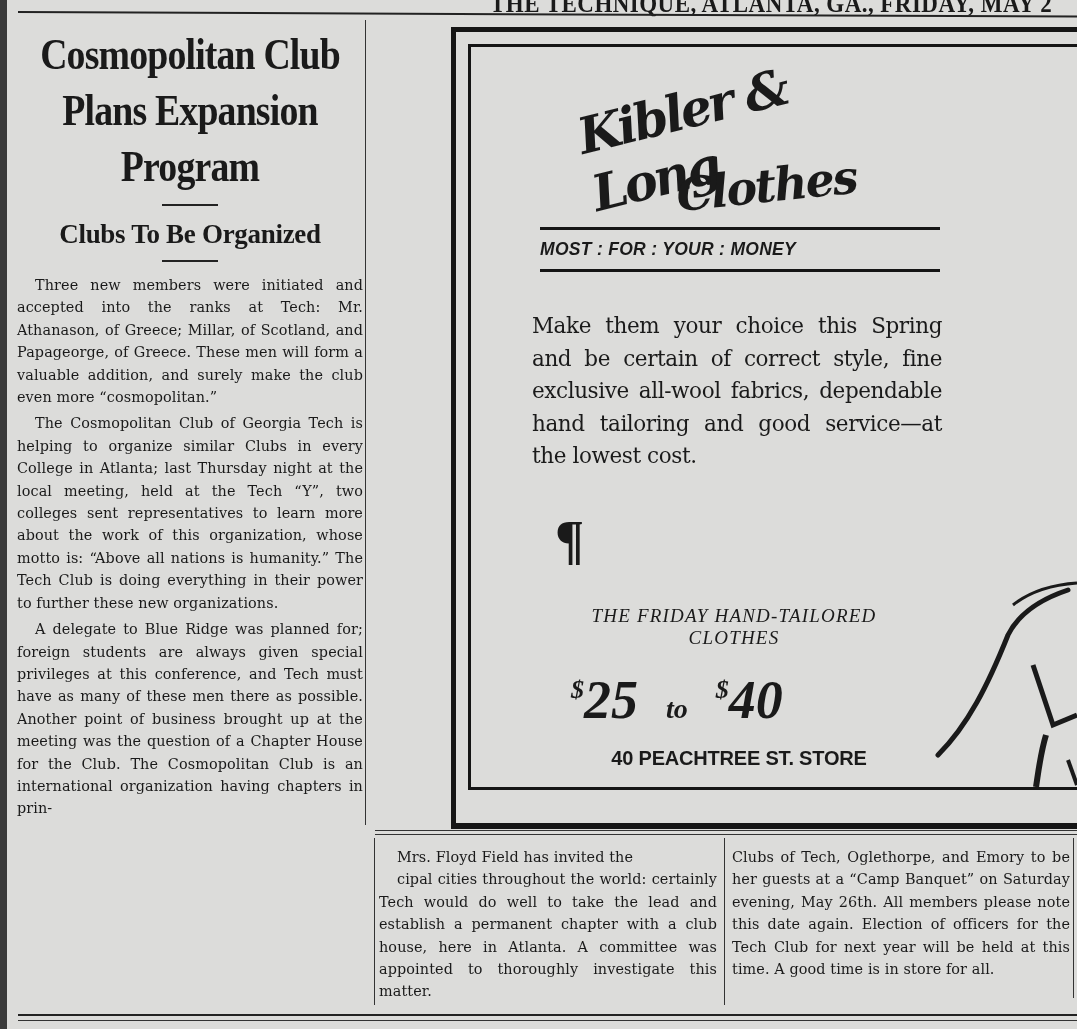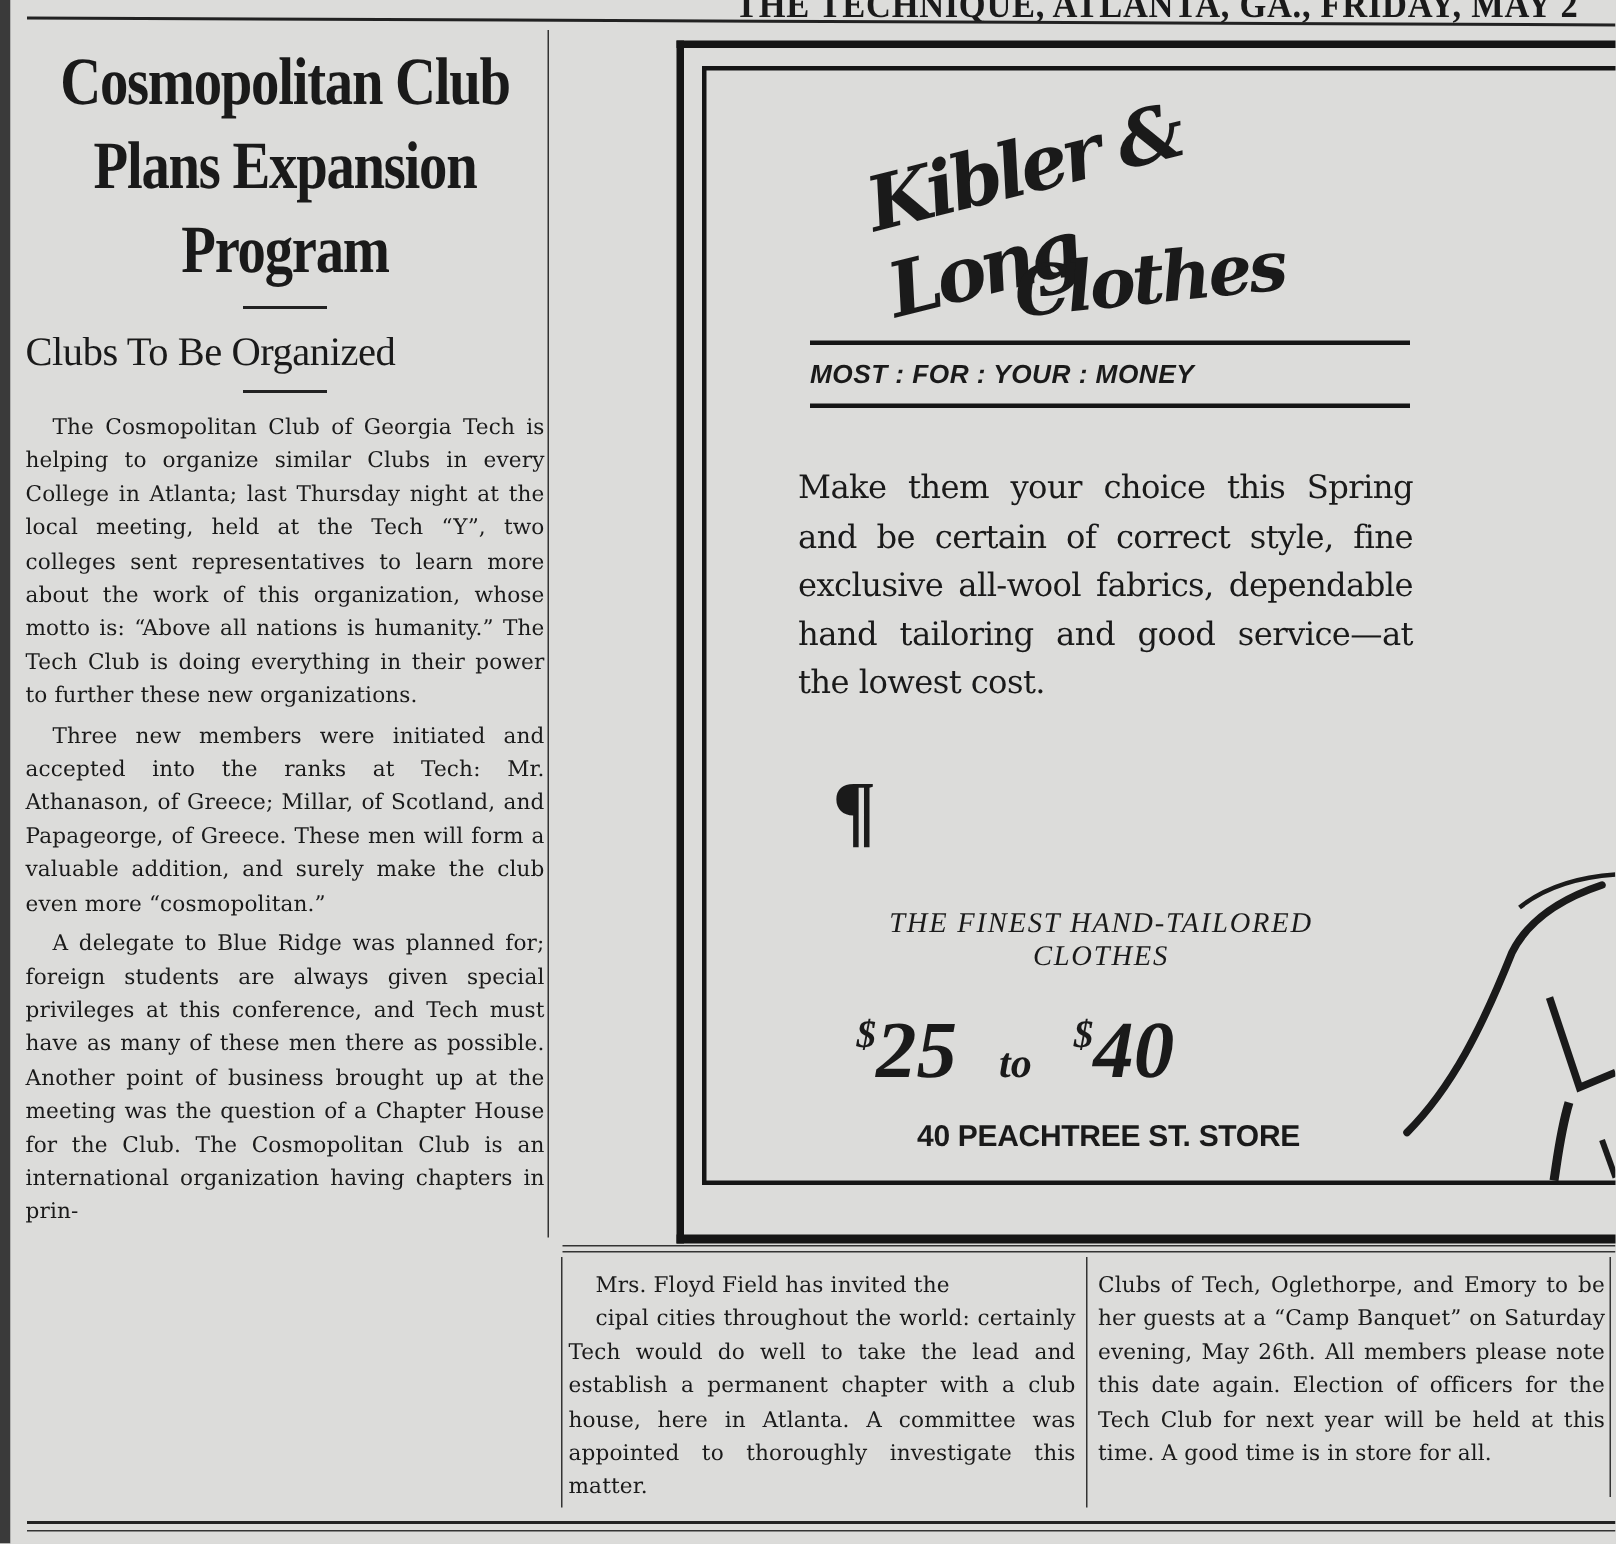--- a/index.html
+++ b/index.html
@@ -24,21 +24,21 @@
 
     
     .left-col { position: absolute; left: 17px; top: 26px; width: 346px; }
     .headline {
       font-family: "Liberation Serif", serif; font-weight: bold; text-align: center;
       font-size: 45px; line-height: 56px; letter-spacing: -1px;
       transform: scaleX(0.84); transform-origin: center top; width: 410px; margin-left: -32px;
     }
     .short-rule { width: 56px; height: 2px; background: #222; margin: 10px auto 12px auto; }
     .subhead {
-      font-family: "Liberation Serif", serif; font-weight: normal; text-align: left;
+      font-family: "Liberation Serif", serif; font-weight: bold; text-align: center;
       font-size: 27px; line-height: 32px; letter-spacing: -0.3px;
     }
     .body-text {
       font-family: "DejaVu Serif", serif; font-size: 14.4px; line-height: 22.4px;
       text-align: justify; letter-spacing: 0.1px;
     }
     .body-text p { margin: 0; text-indent: 18px; }
     .left-body { margin-top: 10px; }
     .left-body p + p { margin-top: 4px; }
 
@@ -119,22 +119,22 @@
     <div>Cosmopolitan Club</div>
     <div>Plans Expansion</div>
     <div>Program</div>
   </div>
   <div class="short-rule"></div>
   <div class="subhead">
     <div>Clubs To Be Organized</div>
   </div>
   <div class="short-rule"></div>
   <div class="body-text left-body">
+    <p>Three new members were initiated and accepted into the ranks at Tech: Mr. Athanason, of Greece; Millar, of Scotland, and Papageorge, of Greece. These men will form a valuable addition, and surely make the club even more “cosmopolitan.”</p>
     <p>The Cosmopolitan Club of Georgia Tech is helping to organize similar Clubs in every College in Atlanta; last Thursday night at the local meeting, held at the Tech “Y”, two colleges sent representatives to learn more about the work of this organization, whose motto is: “Above all nations is humanity.” The Tech Club is doing everything in their power to further these new organizations.</p>
-    <p>Three new members were initiated and accepted into the ranks at Tech: Mr. Athanason, of Greece; Millar, of Scotland, and Papageorge, of Greece. These men will form a valuable addition, and surely make the club even more “cosmopolitan.”</p>
     <p>A delegate to Blue Ridge was planned for; foreign students are always given special privileges at this conference, and Tech must have as many of these men there as possible. Another point of business brought up at the meeting was the question of a Chapter House for the Club. The Cosmopolitan Club is an international organization having chapters in prin-</p>
   </div>
 </div>
 
 <div class="ad">
   <div class="ad-inner">
     <div class="logo">
       <span class="logo-line1">Kibler &amp; Long</span>
       <span class="logo-line2">Clothes</span>
     </div>
@@ -142,21 +142,21 @@
     <div class="tagline">MOST : FOR : YOUR : MONEY</div>
     <div class="ad-rule" style="top:222px;"></div>
 
     <div class="ad-copy">Make them your choice this Spring and be certain of correct style, fine exclusive all-wool fabrics, dependable hand tailoring and good service—at the lowest cost.</div>
 
     <div class="pilcrow-block">
       <span class="pilcrow">¶</span>
     </div>
 
     <div class="finest">
-      <div>THE FINEST HAND-TAILORED</div>
+      <div>THE FRIDAY HAND-TAILORED</div>
       <div>CLOTHES</div>
     </div>
 
     <div class="price">
       <div class="price-row">
         <span class="dollar">$</span><span class="amount">25</span><span class="to">to</span><span class="dollar">$</span><span class="amount">40</span>
       </div>
     </div>
 
     <div class="store">40 PEACHTREE ST. STORE</div>

